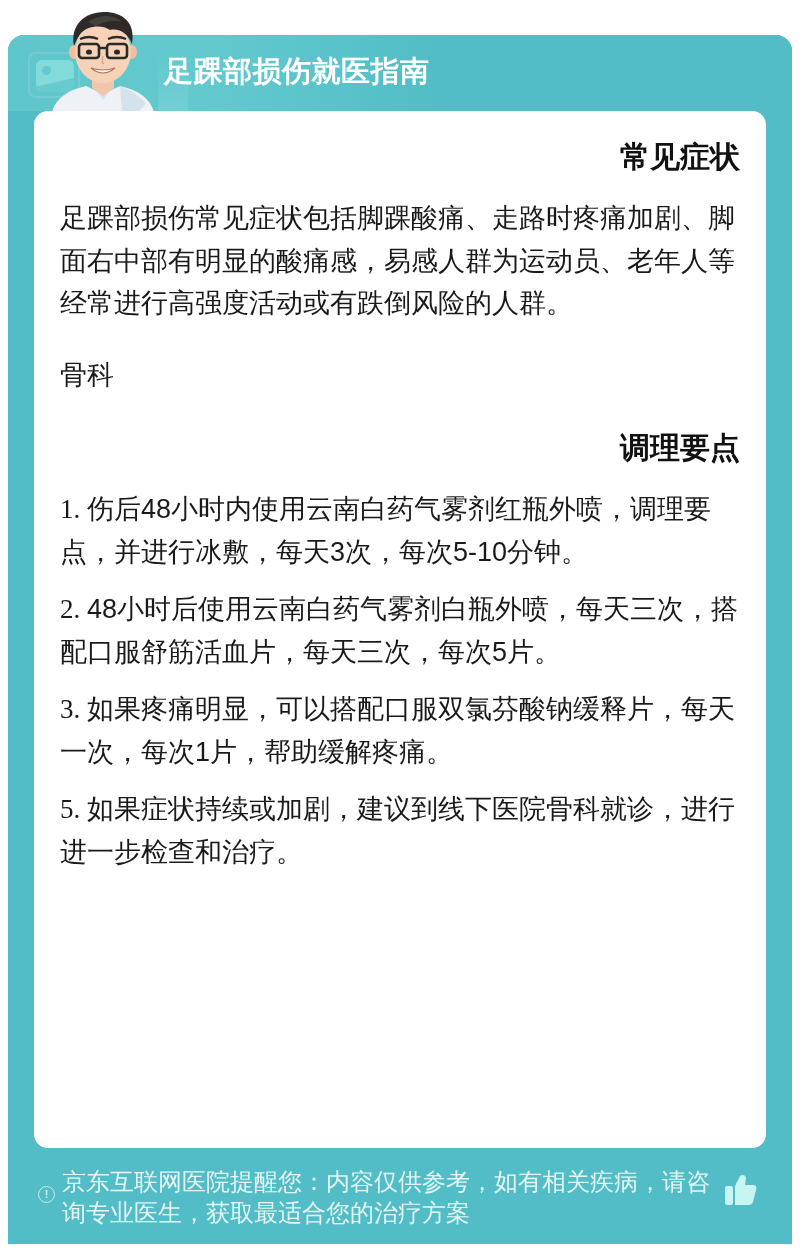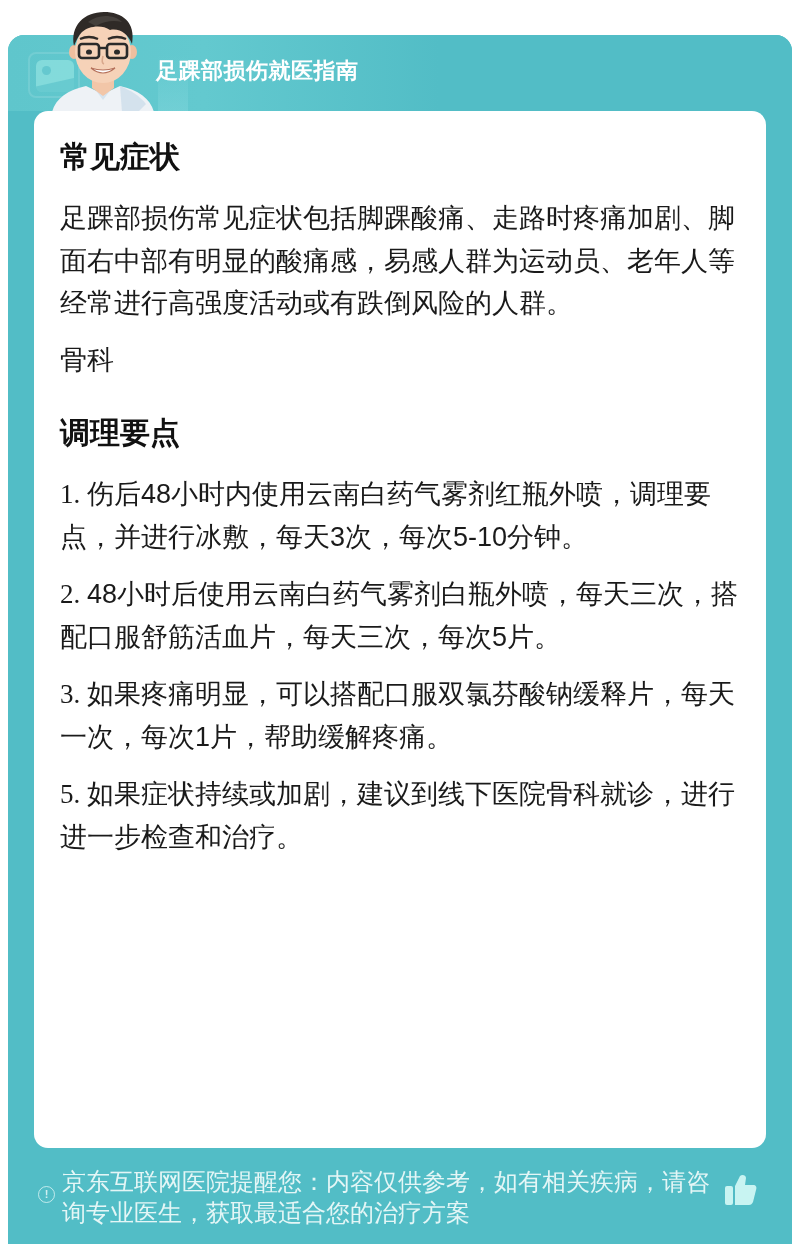--- a/index.html
+++ b/index.html
@@ -81,23 +81,23 @@
   }
   .avatar {
     position: absolute;
     left: 48px;
     top: 8px;
     width: 110px;
     height: 104px;
   }
   .page-title {
     position: absolute;
-    left: 156px;
+    left: 164px;
     top: 52px;
-    font-size: 22px;
+    font-size: 29px;
     font-weight: bold;
     color: #ffffff;
     letter-spacing: 0.5px;
     line-height: 38px;
     white-space: nowrap;
     text-align: right;
   }
   .card {
     position: absolute;
     left: 34px;
@@ -107,26 +107,27 @@
     background: #ffffff;
     border-radius: 14px;
     padding: 24px 26px 0 26px;
   }
   .section-title {
     font-size: 30px;
     font-weight: bold;
     color: #111111;
     line-height: 44px;
     margin-bottom: 18px;
+    text-align: right;
   }
   .section-body {
     font-size: 27px;
     color: #1a1a1a;
     line-height: 42.5px;
-    margin-bottom: 14px;
+    margin-bottom: 29px;
   }
   .section-body.single {
     margin-bottom: 30px;
   }
   .tips-list .tip {
     font-family: "Liberation Serif", "DejaVu Serif", serif;
     font-size: 27px;
     color: #1a1a1a;
     line-height: 43px;
     margin-bottom: 14px;

